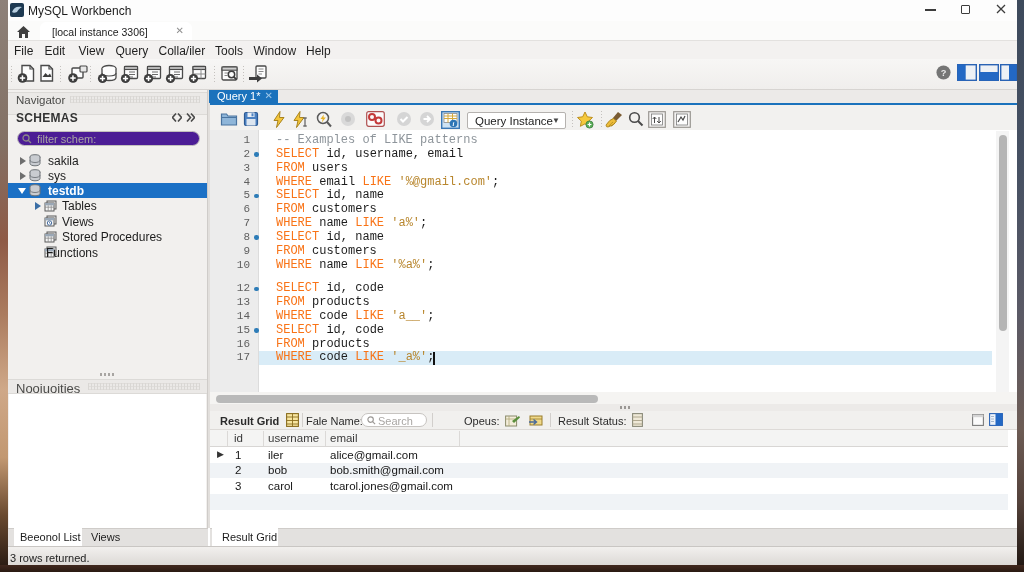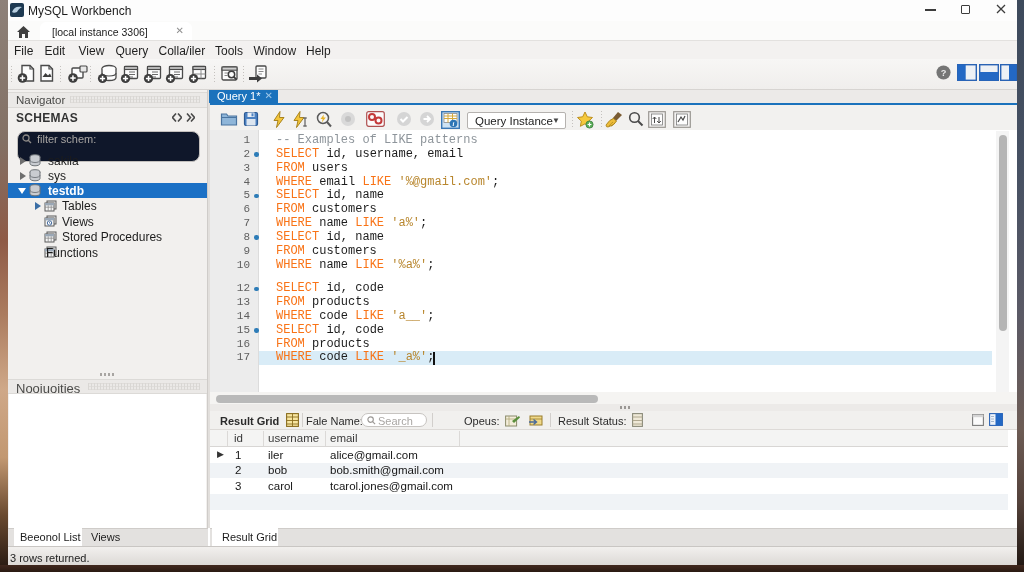--- a/index.html
+++ b/index.html
@@ -37,25 +37,25 @@
   .tbi { position:absolute; top:64px; }
   .tsep { position:absolute; top:64px; width:1px; height:18px;
     background:repeating-linear-gradient(0deg,#c4c1be 0 1px,transparent 1px 3px); }
   .sqi { position:absolute; top:111px; }
 
   
   #sidebar { left:8px; top:90px; width:200px; height:438px; background:#f2f0ee; }
   #sb-divider { left:207px; top:90px; width:3px; height:438px; background:#e2dfdc; border-left:1px solid #cfccc9; }
   .paneheader { background:#ebe9e7; border-top:1px solid #dcdad7; border-bottom:1px solid #dcdad7; }
   .dots { background-image:repeating-linear-gradient(90deg,#ccc9c5 0 1px,transparent 1px 3px),repeating-linear-gradient(0deg,#d8d5d1 0 1px,transparent 1px 3px); opacity:.55; }
-  #nav-header { left:8px; top:92px; width:199px; height:16px; }
+  #nav-header { left:8px; top:92px; width:199px; height:23px; }
   #nav-header span { position:absolute; left:8px; top:1px; font-size:11.5px; color:#4a4a48; }
   #nav-dots { left:70px; top:96px; width:130px; height:7px; }
   #schemas-label { left:16px; top:111px; font-size:12px; font-weight:bold; color:#333; letter-spacing:.3px; }
-  #filterbox { left:17px; top:131px; width:183px; height:31px; background:#0f172a; border:1px solid #c3c0bd; border-radius:8px; }
+  #filterbox { left:17px; top:131px; width:183px; height:15px; background:#4c1d95; border:1px solid #c3c0bd; border-radius:8px; }
   #filterbox span { position:absolute; left:19px; top:1px; font-size:11px; color:#a9a6a3; }
   .treerow { position:absolute; left:8px; width:199px; height:15px; font-size:12px; color:#1c1c1c;padding-left:34px; }
   .treerow .tw { position:absolute; top:1px; }
   #row-testdb { background:#1b70c5; color:#fff; font-weight:bold; }
   .tri { width:0; height:0; position:absolute; }
   .tri.r { border-left:6px solid #6e6e6e; border-top:4px solid transparent; border-bottom:4px solid transparent; }
   .tri.d { border-top:6px solid #fff; border-left:4px solid transparent; border-right:4px solid transparent; }
   .cyl { position:absolute; top:1px; width:12px; height:13px; }
   .tbl { position:absolute; top:1.5px; width:13px; height:12px; }
 

